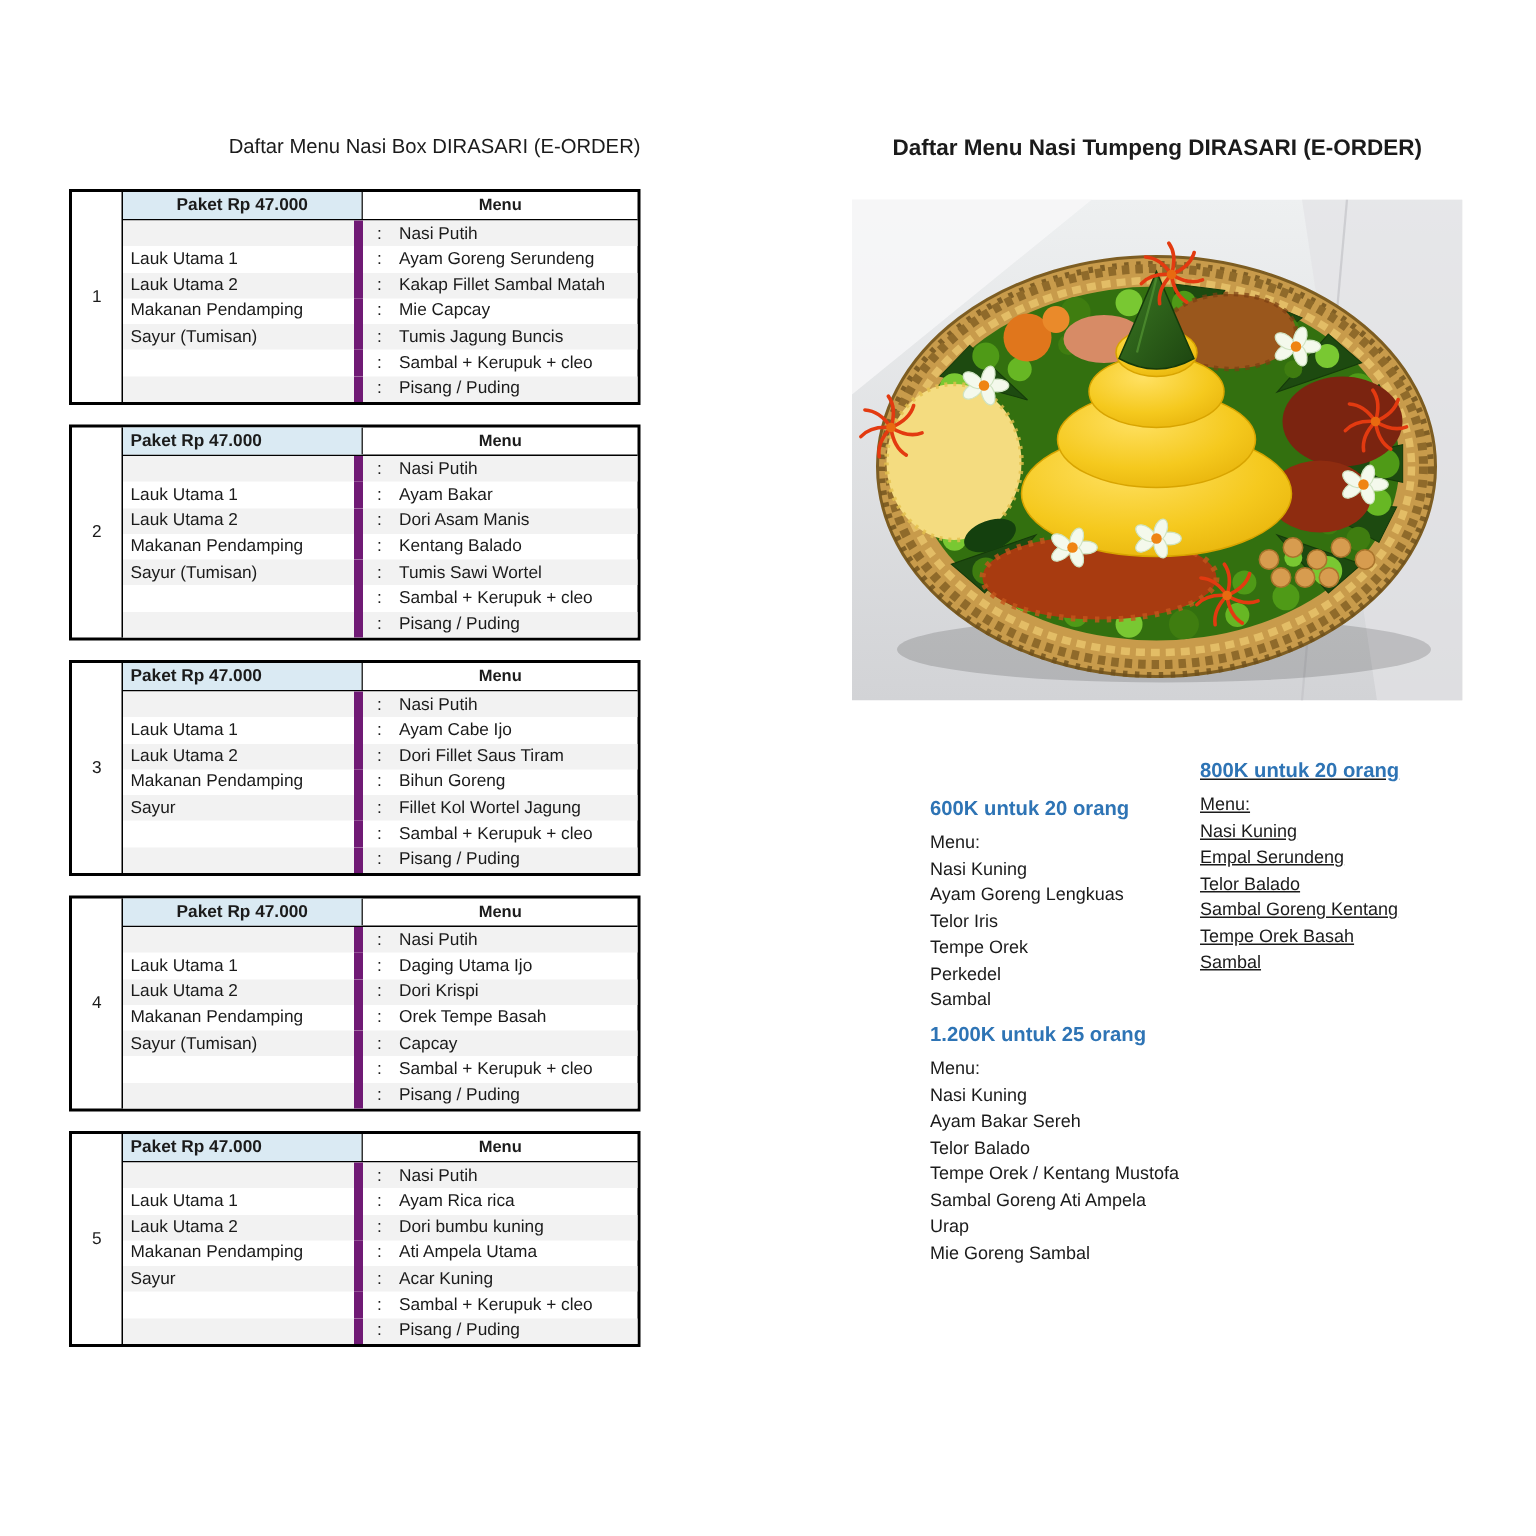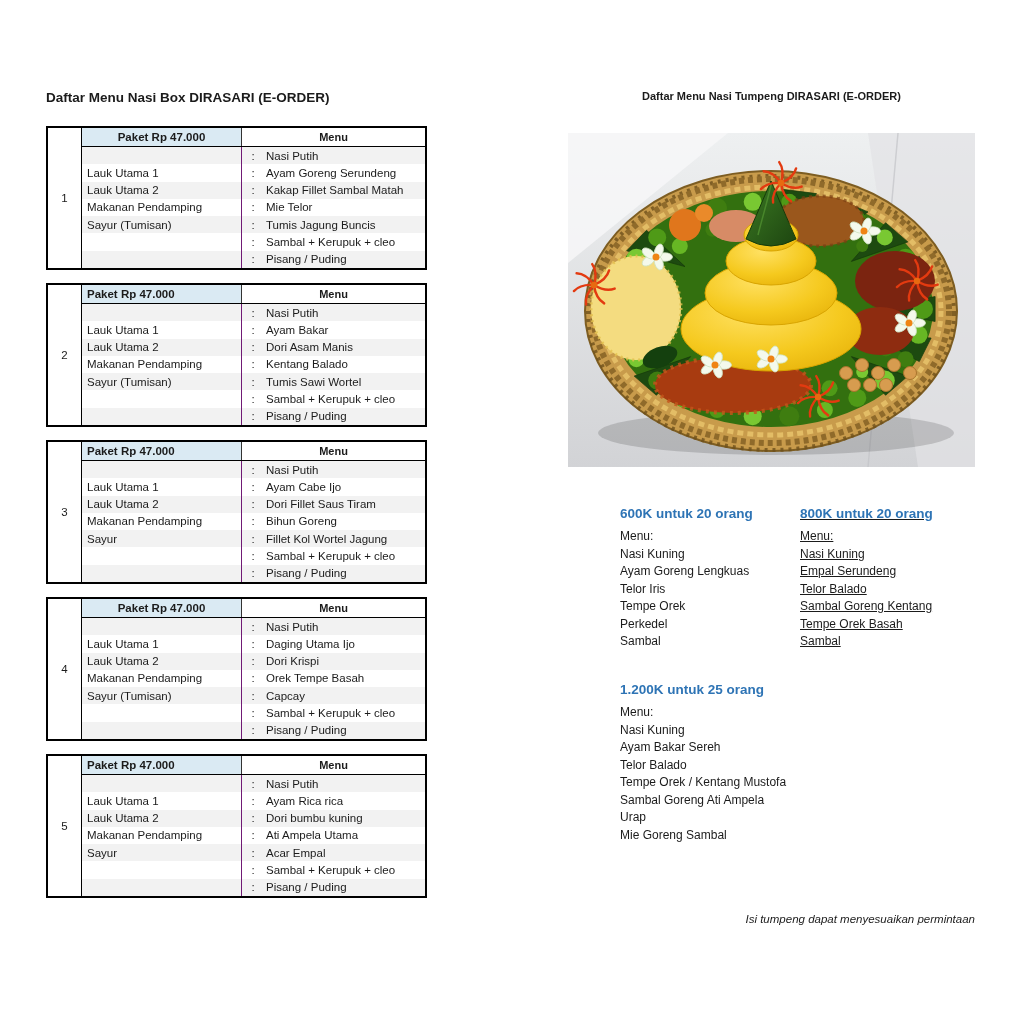--- a/index.html
+++ b/index.html
@@ -6,48 +6,48 @@
     --accent:#2E74B5;
     --hdrbg:#daeaf3;
     --stripe:#f2f2f2;
     --ink:#1b1b1b;
   }
   html,body{margin:0;padding:0;background:#fff;}
   body{font-family:"Liberation Sans",sans-serif;color:var(--ink);}
   .page{position:relative;width:1024px;height:1024px;background:#ffffff;overflow:hidden;}
 
   
-  .left-title{position:absolute;left:46px;top:90px;width:381px;text-align:left;
-    font-size:13.5px;font-weight:bold;}
+  .left-title{position:absolute;left:46px;top:90px;width:381px;text-align:right;
+    font-size:13.5px;font-weight:normal;}
   #tables-container{position:absolute;left:46px;top:126px;width:381px;}
   .menu-table{display:flex;box-sizing:border-box;width:381px;height:144px;
     border:2px solid #000;background:#fff;margin-bottom:13px;}
   .num-cell{width:33px;border-right:1px solid #000;display:flex;align-items:center;
     justify-content:center;font-size:11.5px;}
   .tbl-inner{flex:1;display:flex;flex-direction:column;}
   .t-row{display:flex;flex:1;min-height:0;}
   .t-row.header{height:18px;flex:none;border-bottom:1px solid #000;font-weight:bold;}
   .t-row.striped{background:var(--stripe);}
   .c-paket{box-sizing:border-box;width:160px;border-right:1px solid #333;
     display:flex;align-items:center;font-size:11.5px;background:var(--hdrbg);}
   .c-paket.al-center{justify-content:center;}
   .c-paket.al-left{justify-content:flex-start;padding-left:5px;}
   .c-menuhead{flex:1;display:flex;align-items:center;justify-content:center;font-size:11px;}
-  .c-label{box-sizing:border-box;width:160px;border-right:1px solid #701a75;
+  .c-label{box-sizing:border-box;width:160px;border-right:6px solid #701a75;
     display:flex;align-items:center;padding-left:5px;font-size:11.5px;background:transparent;}
   .c-value{flex:1;display:flex;align-items:center;font-size:11.5px;}
   .colon{display:inline-block;width:10px;text-align:center;margin-left:6px;margin-right:8px;}
 
   
   .right-title{position:absolute;left:568px;top:90px;width:407px;text-align:center;
-    font-size:11px;font-weight:bold;}
+    font-size:15px;font-weight:bold;}
   .photo{position:absolute;left:568px;top:133px;width:407px;height:334px;}
   .photo svg{display:block;width:100%;height:100%;}
   .pkg{position:absolute;width:190px;white-space:nowrap;font-size:12px;line-height:17.5px;}
-  .pkg-0{left:620px;top:505px;}
+  .pkg-0{left:620px;top:530px;}
   .pkg-1{left:800px;top:505px;text-decoration:underline;}
   .pkg-2{left:620px;top:681px;}
   .pkg-heading{font-size:13.5px;font-weight:bold;color:var(--accent);line-height:18px;
     margin-bottom:5px;}
   .pkg-line{line-height:17.5px;}
   .footnote{position:absolute;left:568px;top:913px;width:407px;text-align:right;
     font-style:italic;font-size:11.5px;}
 </style>
 </head>
 <body>
@@ -81,21 +81,21 @@
             <div class="c-label">Lauk Utama 2</div>
             <div class="c-value">
               <span class="colon">:</span>
               <span>Kakap Fillet Sambal Matah</span>
             </div>
           </div>
           <div class="t-row">
             <div class="c-label">Makanan Pendamping</div>
             <div class="c-value">
               <span class="colon">:</span>
-              <span>Mie Telor</span>
+              <span>Mie Capcay</span>
             </div>
           </div>
           <div class="t-row striped">
             <div class="c-label">Sayur (Tumisan)</div>
             <div class="c-value">
               <span class="colon">:</span>
               <span>Tumis Jagung Buncis</span>
             </div>
           </div>
           <div class="t-row">
@@ -320,21 +320,21 @@
             <div class="c-label">Makanan Pendamping</div>
             <div class="c-value">
               <span class="colon">:</span>
               <span>Ati Ampela Utama</span>
             </div>
           </div>
           <div class="t-row striped">
             <div class="c-label">Sayur</div>
             <div class="c-value">
               <span class="colon">:</span>
-              <span>Acar Empal</span>
+              <span>Acar Kuning</span>
             </div>
           </div>
           <div class="t-row">
             <div class="c-label"></div>
             <div class="c-value">
               <span class="colon">:</span>
               <span>Sambal + Kerupuk + cleo</span>
             </div>
           </div>
           <div class="t-row striped">
@@ -570,14 +570,13 @@
         <div class="pkg-line">Nasi Kuning</div>
         <div class="pkg-line">Ayam Bakar Sereh</div>
         <div class="pkg-line">Telor Balado</div>
         <div class="pkg-line">Tempe Orek / Kentang Mustofa</div>
         <div class="pkg-line">Sambal Goreng Ati Ampela</div>
         <div class="pkg-line">Urap</div>
         <div class="pkg-line">Mie Goreng Sambal</div>
       </div>
     </div>
 
-  <div class="footnote">Isi tumpeng dapat menyesuaikan permintaan</div>
 </div>
 
 </body></html>

